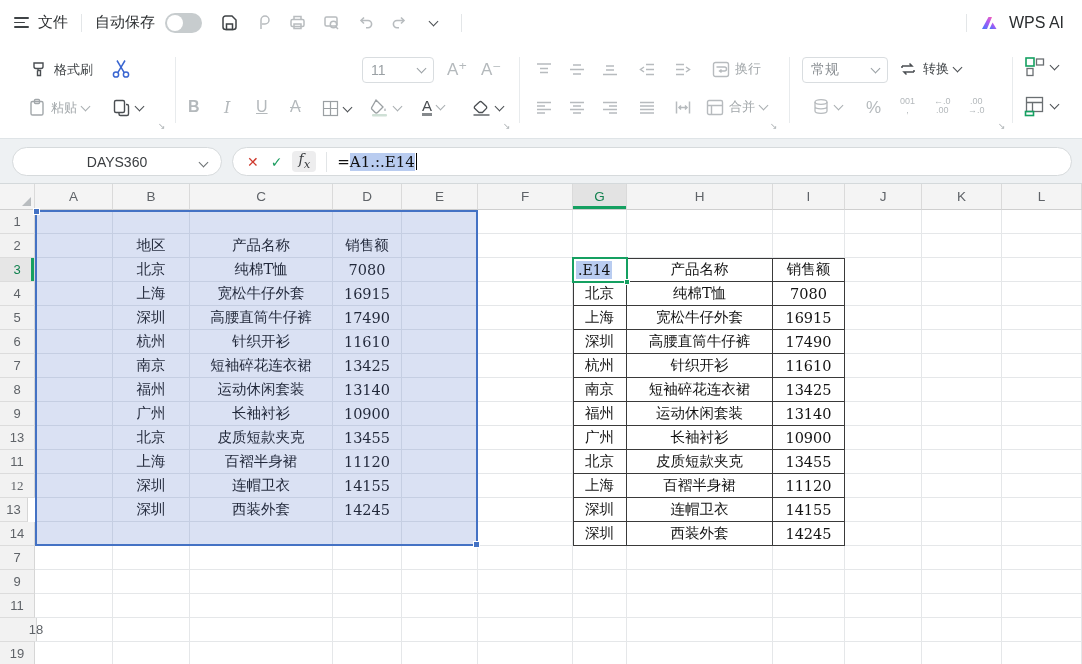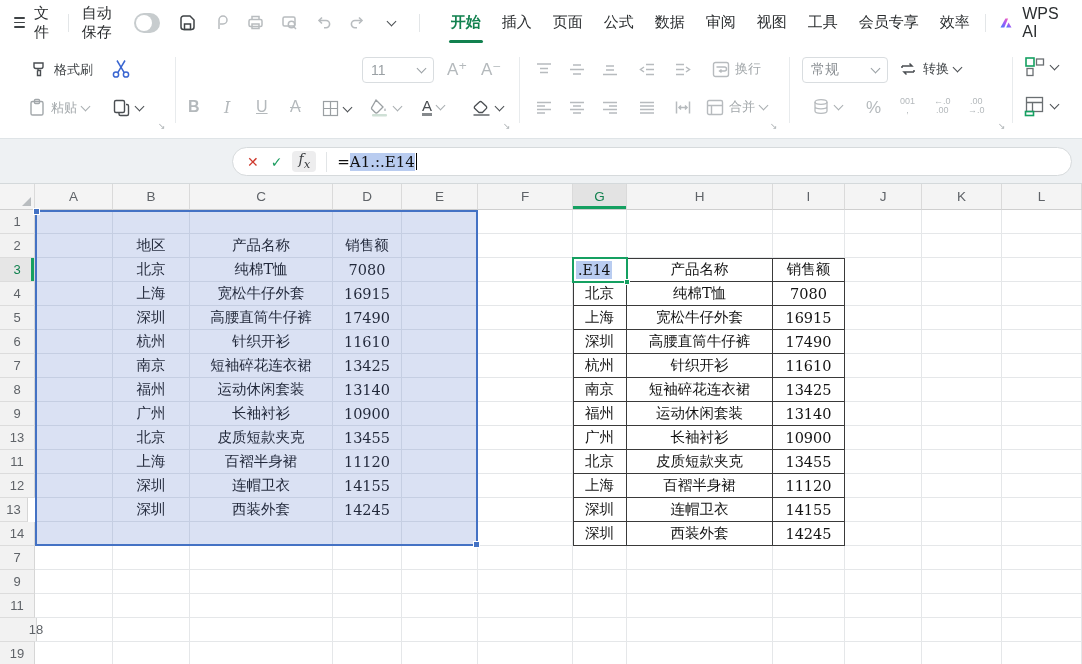--- a/index.html
+++ b/index.html
@@ -142,32 +142,20 @@
         <svg width="19" height="19" viewBox="0 0 19 19" fill="none" stroke="#b8bcbf" stroke-width="1.6">
           <path d="M14 7.5 h-7 a3.6 3.6 0 0 0 0 7.2 h2"></path>
           <path d="M11 4.5 l3 3 l-3 3"></path>
         </svg>
         </span>
       <span class="qi caret-dark">
           <span class="cv"></span>
         </span>
     </div>
     <span class="vsep" style="margin-left:18px"></span>
-    <nav class="tabs">
-        <span class="tab active">开始</span>
-        <span class="tab">插入</span>
-        <span class="tab">页面</span>
-        <span class="tab">公式</span>
-        <span class="tab">数据</span>
-        <span class="tab">审阅</span>
-        <span class="tab">视图</span>
-        <span class="tab">工具</span>
-        <span class="tab">会员专享</span>
-        <span class="tab">效率</span>
-      </nav>
     <div class="spacer"></div>
     <span class="vsep"></span>
     <div class="ailogo">
       <svg width="22" height="20" viewBox="0 0 22 20">
         <defs>
           <linearGradient id="aig" x1="0" y1="1" x2="1" y2="0">
             <stop offset="0" stop-color="#3e7bfa"></stop>
               <stop offset="0.55" stop-color="#a45bf5"></stop>
               <stop offset="1" stop-color="#f75bb6"></stop>
           </linearGradient>
@@ -366,20 +354,24 @@
       <svg width="22" height="22" viewBox="0 0 22 22" fill="none">
         <rect x="2.5" y="2.5" width="16" height="14" stroke="#6a6f72" stroke-width="1.3"></rect>
         <path d="M2.5 7.5 h16 M8.5 7.5 v9" stroke="#6a6f72" stroke-width="1.3"></path>
         <rect x="1.5" y="16.5" width="8" height="4" stroke="#15a061" stroke-width="1.6"></rect>
       </svg>
       <span class="cv caret-dark"></span>
     </div>
   </div>
 
   <div class="fbar">
+    <div class="namebox">
+      <span class="nb-text">DAYS360</span>
+      <span class="cv"></span>
+    </div>
     <div class="fxbox">
       <span class="fx-x">✕</span>
       <span class="fx-ok">✓</span>
       <span class="fx-fx">f<sub>x</sub></span>
       <span class="fx-sep"></span>
       <span class="ftext" id="formula-text">
           <span>=</span>
           <span class="hl">A1.:.E14</span>
           <span class="cursorbar"></span>
         </span>
@@ -406,21 +398,21 @@
       <div class="rhead" style="left: 0px; top: 50px; width: 35px; height: 24px;">2</div>
       <div class="rhead active" style="left: 0px; top: 74px; width: 35px; height: 24px;">3</div>
       <div class="rhead" style="left: 0px; top: 98px; width: 35px; height: 24px;">4</div>
       <div class="rhead" style="left: 0px; top: 122px; width: 35px; height: 24px;">5</div>
       <div class="rhead" style="left: 0px; top: 146px; width: 35px; height: 24px;">6</div>
       <div class="rhead" style="left: 0px; top: 170px; width: 35px; height: 24px;">7</div>
       <div class="rhead" style="left: 0px; top: 194px; width: 35px; height: 24px;">8</div>
       <div class="rhead" style="left: 0px; top: 218px; width: 35px; height: 24px;">9</div>
       <div class="rhead" style="left: 0px; top: 242px; width: 35px; height: 24px;">13</div>
       <div class="rhead" style="left: 0px; top: 266px; width: 35px; height: 24px;">11</div>
-      <div class="rhead" style="left: 0px; top: 290px; width: 35px; height: 24px;">12</div>
+      <div class="rhead" style="left: 0px; top: 290px; width: 35px; height: 24px; font-family: Liberation Serif, serif;">12</div>
       <div class="rhead" style="left: 0px; top: 314px; width: 28px; height: 24px;">13</div>
       <div class="rhead" style="left: 0px; top: 338px; width: 35px; height: 24px;">14</div>
       <div class="rhead" style="left: 0px; top: 362px; width: 35px; height: 24px;">7</div>
       <div class="rhead" style="left: 0px; top: 386px; width: 35px; height: 24px;">9</div>
       <div class="rhead" style="left: 0px; top: 410px; width: 35px; height: 24px;">11</div>
       <div class="rhead" style="left: 0px; top: 434px; width: 35px; height: 24px; padding-left: 36px;">18</div>
       <div class="rhead" style="left: 0px; top: 458px; width: 35px; height: 24px;">19</div>
       <div class="gc" style="left: 35px; top: 26px; width: 78px; height: 24px;"></div>
       <div class="gc" style="left: 35px; top: 50px; width: 78px; height: 24px;"></div>
       <div class="gc" style="left: 35px; top: 74px; width: 78px; height: 24px;"></div>

